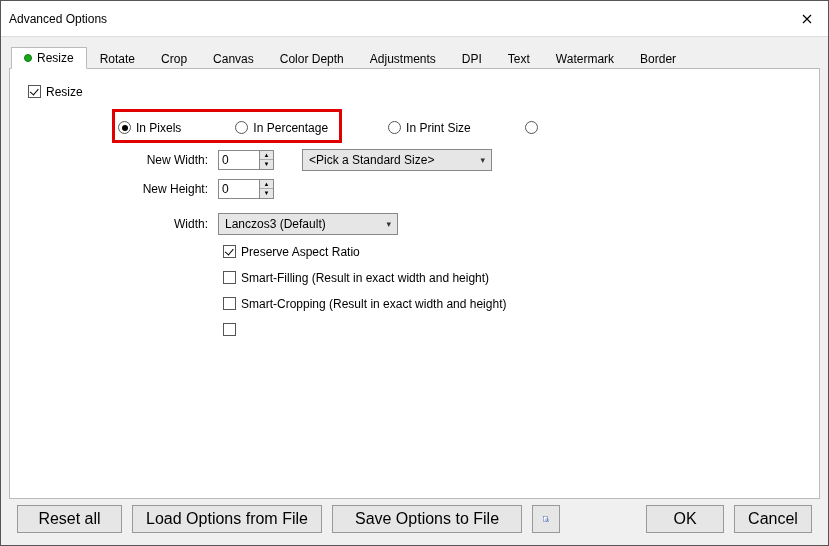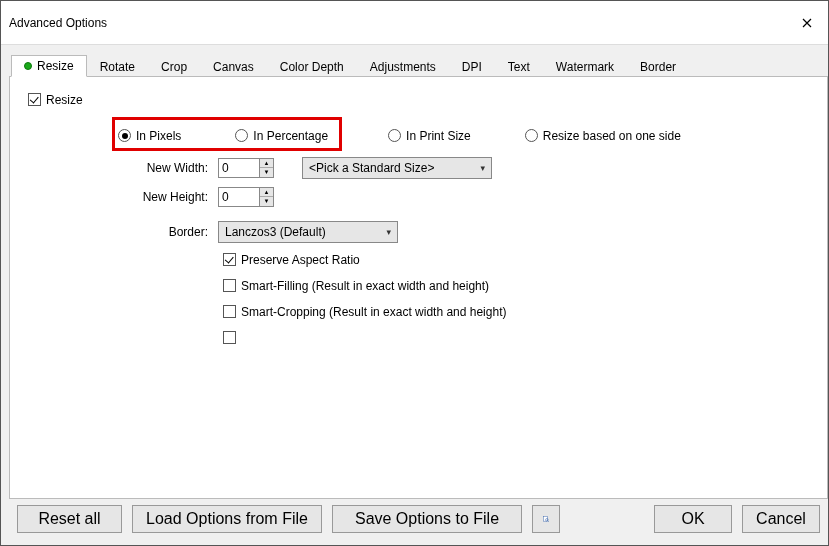--- a/index.html
+++ b/index.html
@@ -12,38 +12,38 @@
   }
   .window {
     width: 829px;
     height: 546px;
     border: 1px solid #555;
     display: flex;
     flex-direction: column;
     position: relative;
   }
   .titlebar {
-    height: 44px;
+    height: 36px;
     display: flex;
     align-items: center;
     justify-content: space-between;
     padding: 0 6px 0 8px;
     border-bottom: 1px solid #ddd;
     background: #fff;
   }
   .titlebar .title { font-size: 12px; }
   .close-btn {
     width: 30px; height: 22px;
     display: flex; align-items: center; justify-content: center;
     cursor: pointer;
   }
   .close-btn svg { width: 10px; height: 10px; }
   .body {
     flex: 1;
-    padding: 8px 0 6px 8px;
+    padding: 8px 8px 6px 8px;
     display: flex;
     flex-direction: column;
     background: #f0f0f0;
   }
   .tabbar {
     display: flex;
     align-items: flex-end;
     height: 24px;
     border-bottom: 1px solid #bbb;
     padding-left: 2px;
@@ -269,21 +269,20 @@
         <label class="radio" style="margin-right:60px;">
           <span class="rb-box"></span>
           <span>In Percentage</span>
         </label>
         <label class="radio" style="">
           <span class="rb-box"></span>
           <span>In Print Size</span>
         </label>
         <label class="radio">
           <span class="rb-box"></span>
-          <span>Resize based on one side</span>
         </label>
       </div>
 
       <div class="form-row">
         <span class="form-label">New Width:</span>
         <input class="num-input" value="0" style="">
         <div class="spinner">
           <div>▲</div>
           <div>▼</div>
         </div>
@@ -296,21 +295,21 @@
       <div class="form-row">
         <span class="form-label">New Height:</span>
         <input class="num-input" value="0" style="">
         <div class="spinner">
           <div>▲</div>
           <div>▼</div>
         </div>
       </div>
 
       <div class="form-row" style="margin-top:14px;">
-        <span class="form-label">Border:</span>
+        <span class="form-label">Width:</span>
         <div class="combo" style="width:180px;">
           <span>Lanczos3 (Default)</span>
           <span class="chev">▾</span>
         </div>
       </div>
 
       <div class="opts-col">
         <label class="checkbox">
           <span class="cb-box checked"></span>
           <span>Preserve Aspect Ratio</span>

